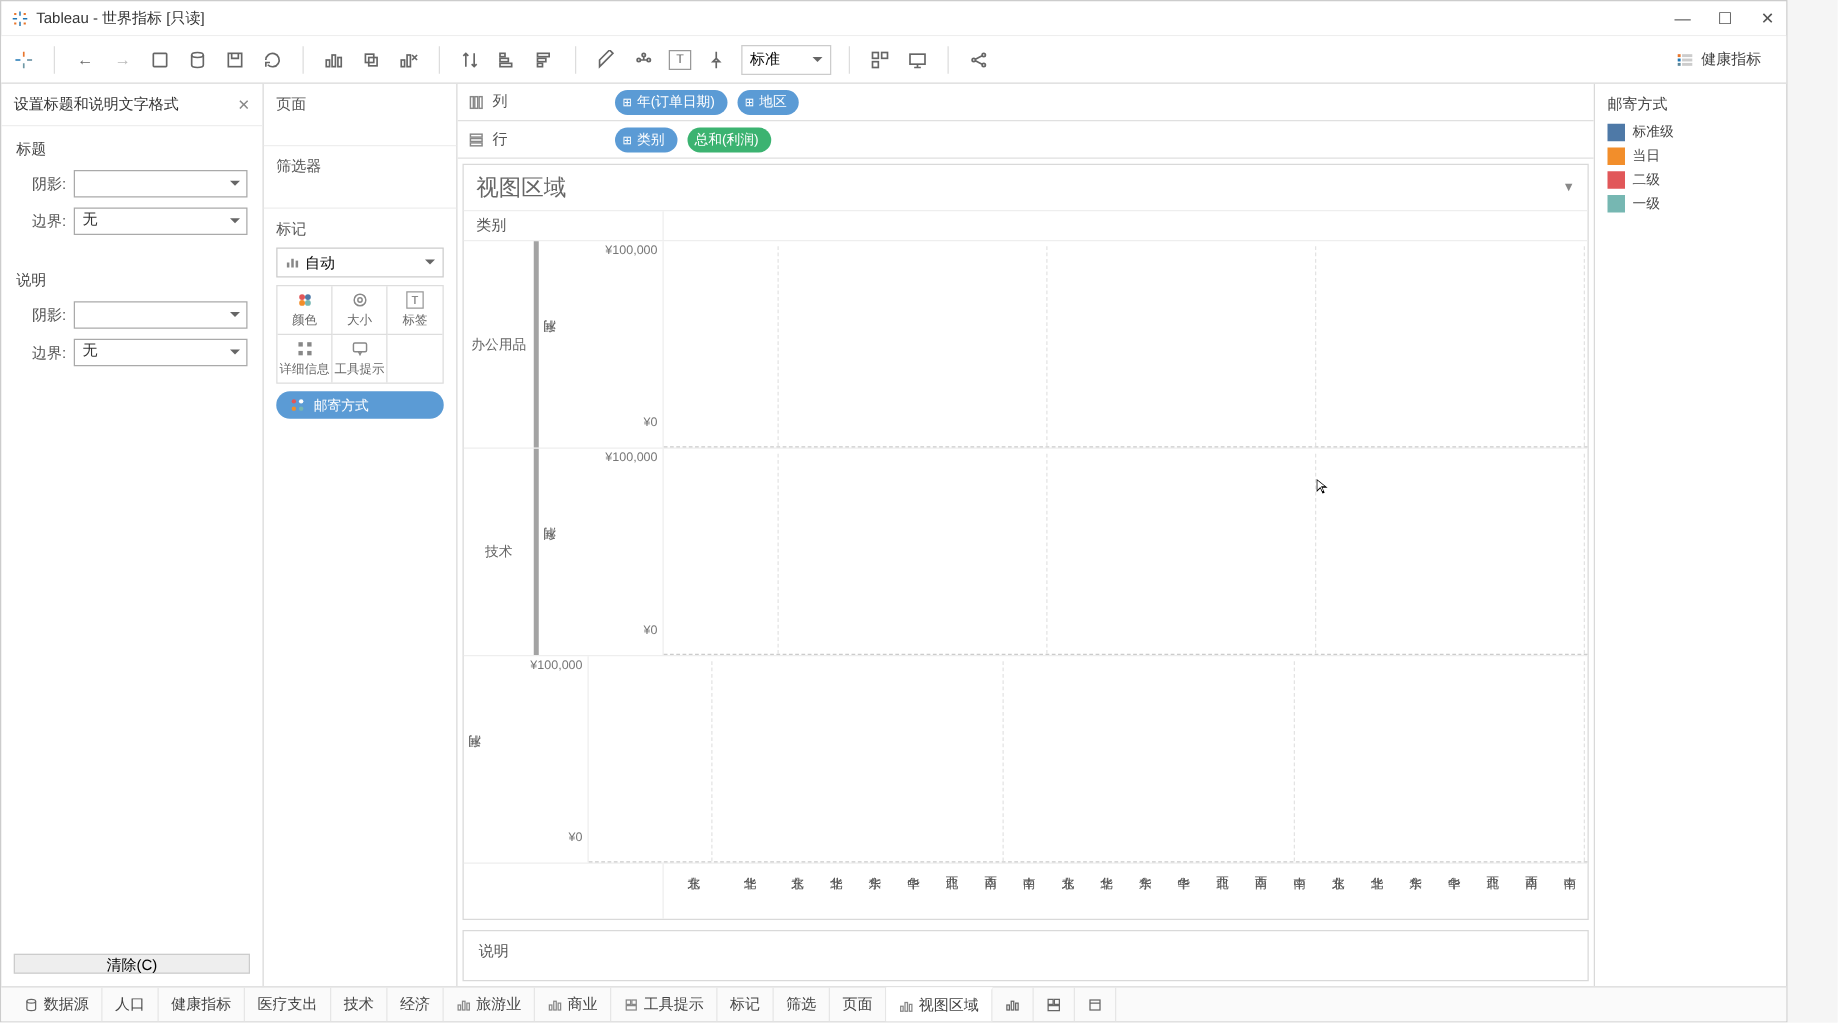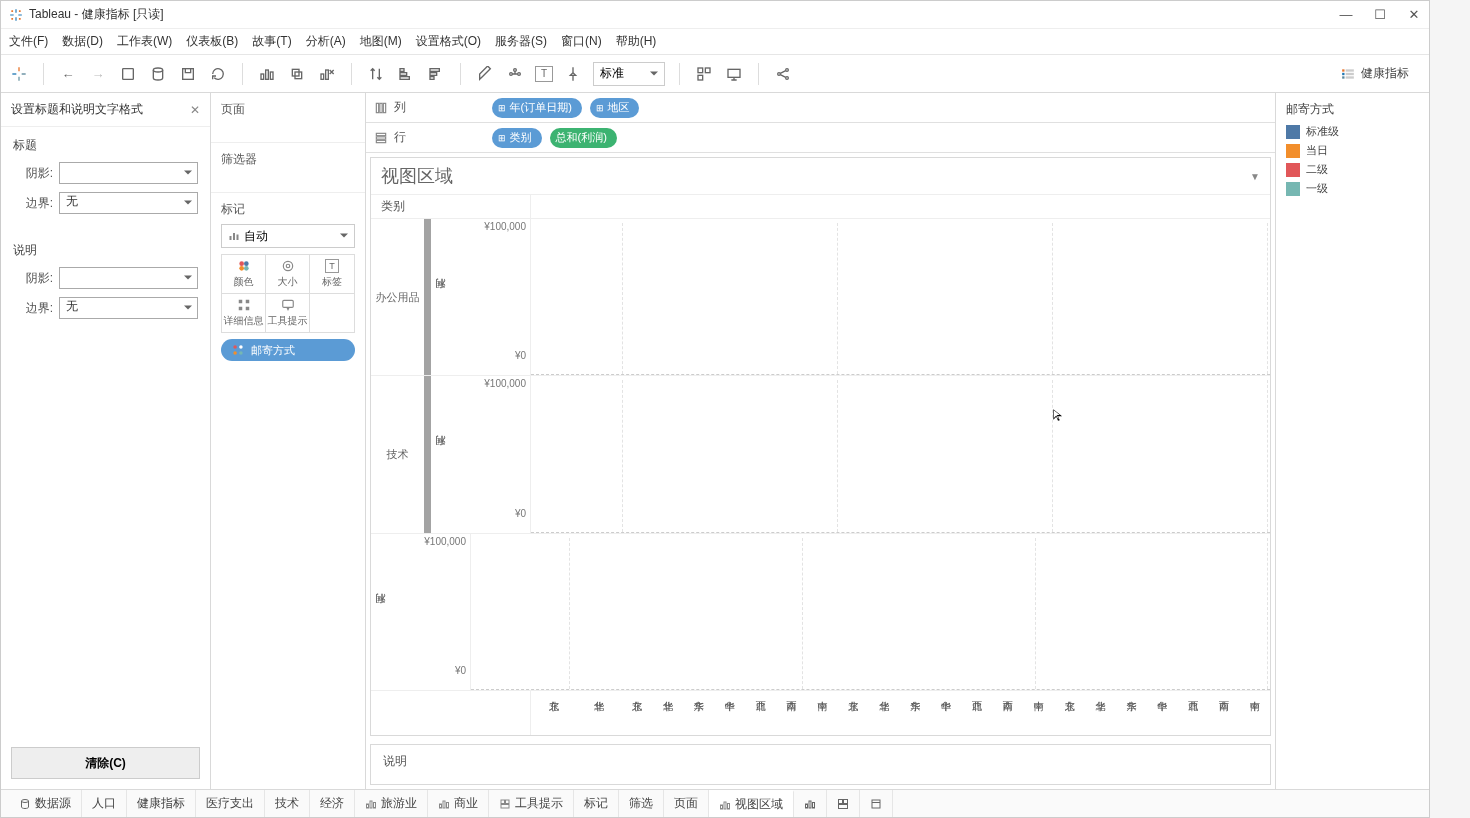--- a/index.html
+++ b/index.html
@@ -24,21 +24,21 @@
 .left-panel { width: 210px; border-right: 1px solid #d9d9d9; display: flex; flex-direction: column; font-size: 12px; color: #333; }
 .lp-header { padding: 8px 10px; border-bottom: 1px solid #eee; display: flex; align-items: center; justify-content: space-between; }
 .lp-close { color: #888; cursor: default; }
 .lp-section { padding: 10px 12px; }
 .lp-title { font-size: 12px; margin-bottom: 8px; color: #444; }
 .lp-row { display: flex; align-items: center; gap: 6px; margin-bottom: 8px; }
 .lp-label { font-size: 12px; color: #555; width: 40px; text-align: right; }
 .lp-select { flex: 1; height: 22px; border: 1px solid #aaa; font-size: 12px; padding: 0 18px 0 6px; background: #fff; position: relative; }
 .lp-select::after { content: ""; position: absolute; right: 5px; top: 50%; transform: translateY(-30%); border: 4px solid transparent; border-top-color: #666; }
 .lp-clear { margin-top: auto; padding: 10px; }
-.lp-clear-btn { width: 100%; height: 32px; background: #eee; border: 1px solid #ccc; font-size: 12px; font-weight: bold; }
+.lp-clear-btn { width: 100%; height: 16px; background: #eee; border: 1px solid #ccc; font-size: 12px; }
 .middle-panel { width: 155px; border-right: 1px solid #d9d9d9; display: flex; flex-direction: column; font-size: 12px; padding: 0; }
 .mp-box { border-bottom: 1px solid #eee; padding: 8px 10px; min-height: 50px; }
 .mp-box-title { font-size: 12px; color: #555; }
 .marks-card { padding: 8px 10px; }
 .marks-select { width: 100%; height: 24px; border: 1px solid #ccc; font-size: 12px; padding: 0 18px 0 6px; background: #fff; position: relative; display: flex; align-items: center; margin-top: 6px; margin-bottom: 6px; }
 .marks-select::after { content: ""; position: absolute; right: 6px; top: 50%; transform: translateY(-30%); border: 4px solid transparent; border-top-color: #666; }
 .marks-grid { display: grid; grid-template-columns: repeat(3, 1fr); gap: 0; border: 1px solid #ddd; }
 .marks-cell { border-right: 1px solid #ddd; border-bottom: 1px solid #ddd; display: flex; flex-direction: column; align-items: center; justify-content: center; padding: 4px 0; gap: 2px; font-size: 10px; color: #666; }
 .marks-cell:nth-child(3n) { border-right: none; }
 .marks-cell-icon { width: 14px; height: 14px; }
@@ -56,21 +56,21 @@
 .viz-title-bar { padding: 6px 10px; border-bottom: 1px solid #eee; display: flex; align-items: center; justify-content: space-between; }
 .viz-title { font-size: 18px; color: #666; font-family: "SimSun", serif; }
 .viz-title-drop { color: #888; font-size: 10px; }
 .viz-header-row { display: flex; height: 24px; border-bottom: 1px solid #eee; font-size: 12px; color: #555; }
 .viz-header-cat { width: 160px; display: flex; align-items: center; padding: 0 10px; border-right: 1px solid #eee; }
 .viz-header-years { flex: 1; display: flex; }
 .viz-header-year { flex: 1.2; display: flex; align-items: center; justify-content: center; }
 .viz-header-year.narrow { flex: 0.5; }
 .viz-body { flex: 1; display: flex; flex-direction: column; }
 .viz-row { flex: 1; display: flex; border-bottom: 1px solid #eee; }
-.viz-row-label { width: 60px; display: flex; align-items: center; justify-content: center; font-size: 11px; color: #666; border-right: 7px solid #a3a3a3; }
+.viz-row-label { width: 60px; display: flex; align-items: center; justify-content: center; font-size: 11px; color: #666; border-right: 4px solid #a3a3a3; }
 .viz-row-ylabel { width: 20px; display: flex; align-items: center; justify-content: center; font-size: 10px; color: #666; writing-mode: vertical-rl; transform: rotate(180deg); }
 .viz-row-yaxis { width: 80px; display: flex; flex-direction: column; justify-content: space-between; font-size: 10px; color: #777; text-align: right; padding: 2px 4px 14px 0; border-right: 1px solid #eee; }
 .viz-row-chart { flex: 1; display: flex; align-items: flex-end; justify-content: space-around; padding: 4px 2px 0 2px; border-bottom: 1px dashed #ccc; position: relative; }
 .year-group { flex: 1.2; display: flex; align-items: flex-end; justify-content: space-around; border-right: 1px dashed #e3e3e3; height: 100%; }
 .year-group.narrow { flex: 0.5; }
 .bar { width: 11px; display: flex; flex-direction: column-reverse; }
 .seg { width: 100%; }
 .viz-xaxis { height: 44px; display: flex; }
 .viz-xaxis-spacer { width: 160px; border-right: 1px solid #eee; }
 .viz-xaxis-years { flex: 1; display: flex; }
@@ -99,42 +99,29 @@
 <body>
 
 <div class="window">
 
   <div class="titlebar">
     <div class="titlebar-left">
       <svg class="tableau-logo" viewBox="0 0 24 24">
           <path fill="#1f77b4" d="M11 2h2v6h-2zM11 16h2v6h-2zM2 11h6v2H2zM16 11h6v2h-6z"></path>
           <path fill="#e8762d" d="M4 4h3v3H4zM17 4h3v3h-3zM4 17h3v3H4zM17 17h3v3h-3z"></path>
         </svg>
-      <span>Tableau - 健康指标 [只读]</span>
+      <span>Tableau - 世界指标 [只读]</span>
     </div>
     <div class="win-btns">
       <span class="win-btn">—</span>
       <span class="win-btn">☐</span>
       <span class="win-btn">✕</span>
     </div>
   </div>
 
-  <div class="menubar">
-    <span>文件(F)</span>
-    <span>数据(D)</span>
-    <span>工作表(W)</span>
-    <span>仪表板(B)</span>
-    <span>故事(T)</span>
-    <span>分析(A)</span>
-    <span>地图(M)</span>
-    <span>设置格式(O)</span>
-    <span>服务器(S)</span>
-    <span>窗口(N)</span>
-    <span>帮助(H)</span>
-  </div>
 
   <div class="toolbar">
     <span class="tb-icon">
         <svg viewBox="0 0 24 24">
           <path fill="#e8762d" d="M11 2h2v6h-2z"></path>
           <path fill="#1f77b4" d="M2 11h6v2H2z"></path>
           <path fill="#5b879b" d="M16 11h6v2h-6z"></path>
           <path fill="#7099a6" d="M11 16h2v6h-2z"></path>
         </svg>
       </span>

